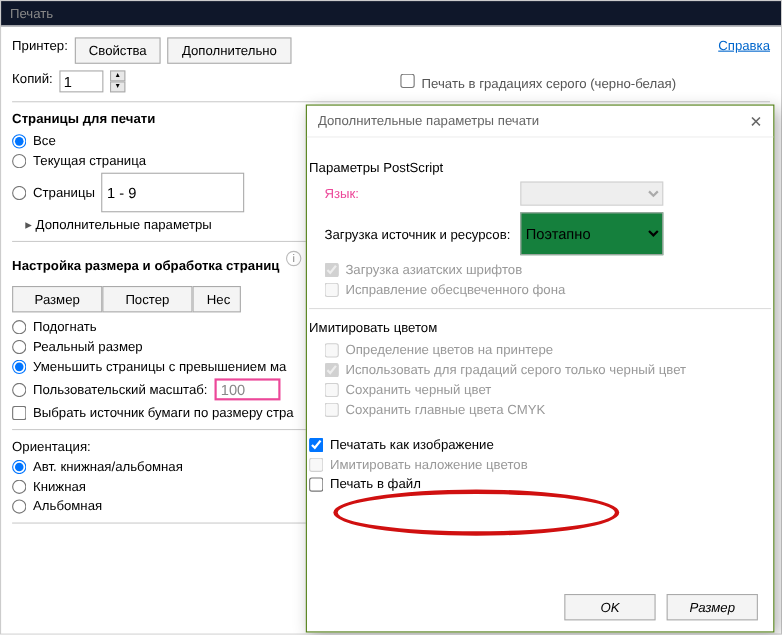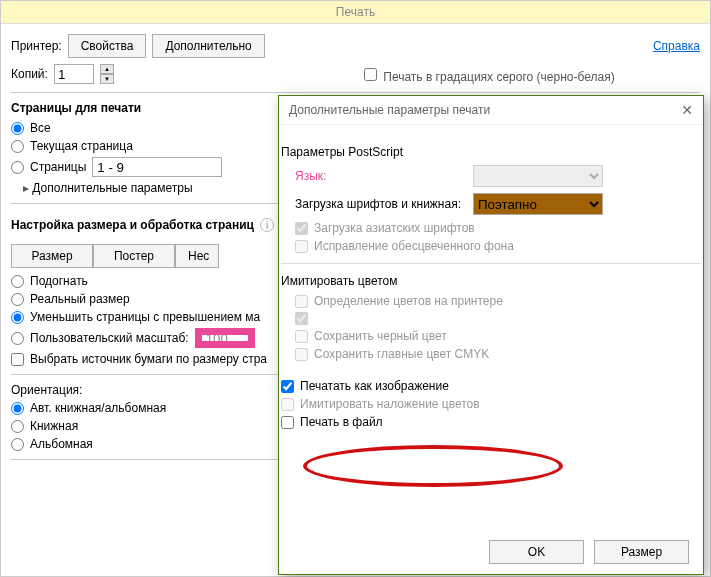--- a/index.html
+++ b/index.html
@@ -16,31 +16,30 @@
   }
   .main-window {
     position: absolute;
     top: 0; left: 0;
     width: 711px;
     height: 577px;
     border: 1px solid #ccc;
     background: #fff;
   }
   .titlebar {
-    background: #fef9c3;
+    background: #0f172a;
     color: #888;
     padding: 4px 8px;
     border-bottom: 1px solid #e0e0e0;
-    text-align: center;
   }
   .content {
     padding: 10px;
     position: relative;
   }
-  .row { display: flex; align-items: center; gap: 6px; margin-bottom: 6px; }
+  .row { display: flex; gap: 6px; margin-bottom: 6px; }
   .label { display: inline-block; }
   select.printer {
     width: 250px;
     height: 22px;
     border: 1px solid #aaa;
   }
   .btn {
     height: 24px;
     border: 1px solid #aaa;
     background: #f4f4f4;
@@ -54,28 +53,28 @@
     border: 1px solid #aaa;
     padding: 1px 3px;
   }
   .spinbtns { display: inline-flex; flex-direction: column; }
   .spinbtns div { width: 14px; height: 10px; border: 1px solid #aaa; background:#e8e8e8; font-size:7px; line-height:8px; text-align:center; }
   .hr { border: none; border-top: 1px solid #ccc; margin: 8px 0; }
 
   .section-header { font-weight: bold; margin: 6px 0; }
   .radio-row, .check-row { display: flex; align-items: center; gap: 6px; margin: 4px 0; }
   .radio-row input, .check-row input { margin: 0; }
-  input.range { width: 130px; height: 20px; border:1px solid #aaa; padding:1px 4px; }
+  input.range { width: 130px; height: 36px; border:1px solid #aaa; padding:1px 4px; }
   .expand { margin-left: 12px; }
   .expand::before { content: "▸ "; color:#555; }
 
   .btn-group { display: flex; gap: 0; margin: 6px 0; }
   .btn-group .btn { width: 82px; }
 
-  input.scale { width: 60px; height:20px; border:7px solid #ec4899; color:#888; padding:1px 4px;}
+  input.scale { width: 60px; height:20px; border:2px solid #ec4899; color:#888; padding:1px 4px;}
 
   
   .modal {
     position: absolute;
     top: 95px;
     left: 278px;
     width: 426px;
     height: 480px;
     background: #fff;
     border: 1px solid #4d7c0f;
@@ -96,30 +95,30 @@
   }
   .modal-body {
     padding: 12px 2px;
   }
   .fieldset-title { margin: 8px 0 6px 0; }
   .indent { margin-left: 14px; }
   .form-row { display:flex; align-items:center; gap:8px; margin:6px 0; }
   .form-row .flabel { width: 170px; color:#ec4899; }
   .form-row .flabel.enabled { color:#000; }
   select.disabled { width:130px; height:22px; border:1px solid #bbb; background:#e8e8e8; color:#888; }
-  select.enabled { width:130px; height:22px; border:1px solid #aaa; background:#a16207; }
+  select.enabled { width:130px; height:39px; border:1px solid #aaa; background:#15803d; }
   .check-row.disabled { color:#999; }
   .check-row.disabled input { accent-color:#999; }
   .divider { border-top:1px solid #ddd; margin:10px 0; }
   .modal-footer {
     position:absolute;
     bottom:10px; right:14px;
     display:flex; gap:10px;
   }
-  .modal-footer .btn { width:95px; }
+  .modal-footer .btn { width:83px;font-style:italic; }
 
   .red-ellipse {
     position:absolute;
     top: 349px;
     left: 24px;
     width: 260px;
     height: 42px;
     border: 4px solid #d01010;
     border-radius: 50%;
     pointer-events:none;
@@ -232,21 +231,21 @@
     <span class="close">✕</span>
   </div>
   <div class="modal-body">
     <div class="fieldset-title">Параметры PostScript</div>
     <div class="indent">
       <div class="form-row">
         <span class="flabel">Язык:</span>
         <select class="disabled" disabled=""><option></option></select>
       </div>
       <div class="form-row">
-        <span class="flabel enabled">Загрузка шрифтов и книжная:</span>
+        <span class="flabel enabled">Загрузка источник и ресурсов:</span>
         <select class="enabled">
           <option>Поэтапно</option>
         </select>
       </div>
       <div class="check-row disabled">
         <input type="checkbox" checked="" disabled="" style="">
         <span>Загрузка азиатских шрифтов</span>
       </div>
       <div class="check-row disabled">
         <input type="checkbox" disabled="" style="">
@@ -257,28 +256,29 @@
     <div class="divider"></div>
 
     <div class="fieldset-title">Имитировать цветом</div>
     <div class="indent">
       <div class="check-row disabled">
         <input type="checkbox" disabled="" style="">
         <span>Определение цветов на принтере</span>
       </div>
       <div class="check-row disabled">
         <input type="checkbox" checked="" disabled="" style="">
+        <span>Использовать для градаций серого только черный цвет</span>
       </div>
       <div class="check-row disabled">
         <input type="checkbox" disabled="" style="">
         <span>Сохранить черный цвет</span>
       </div>
       <div class="check-row disabled">
         <input type="checkbox" disabled="" style="">
-        <span>Сохранить главные цвет CMYK</span>
+        <span>Сохранить главные цвета CMYK</span>
       </div>
     </div>
 
     <div style="height:10px"></div>
 
     <div class="check-row">
       <input type="checkbox" checked="" style="">
       <span>Печатать как изображение</span>
     </div>
     <div class="check-row disabled">

